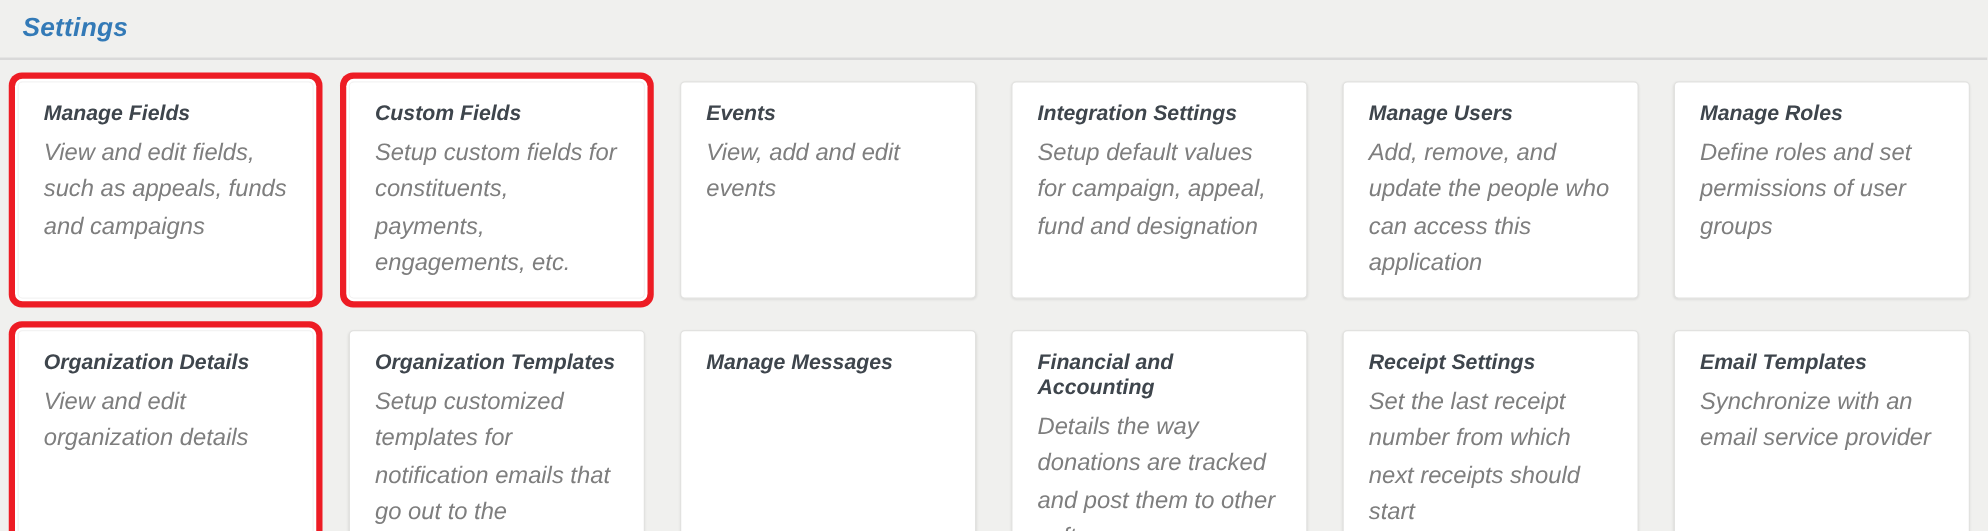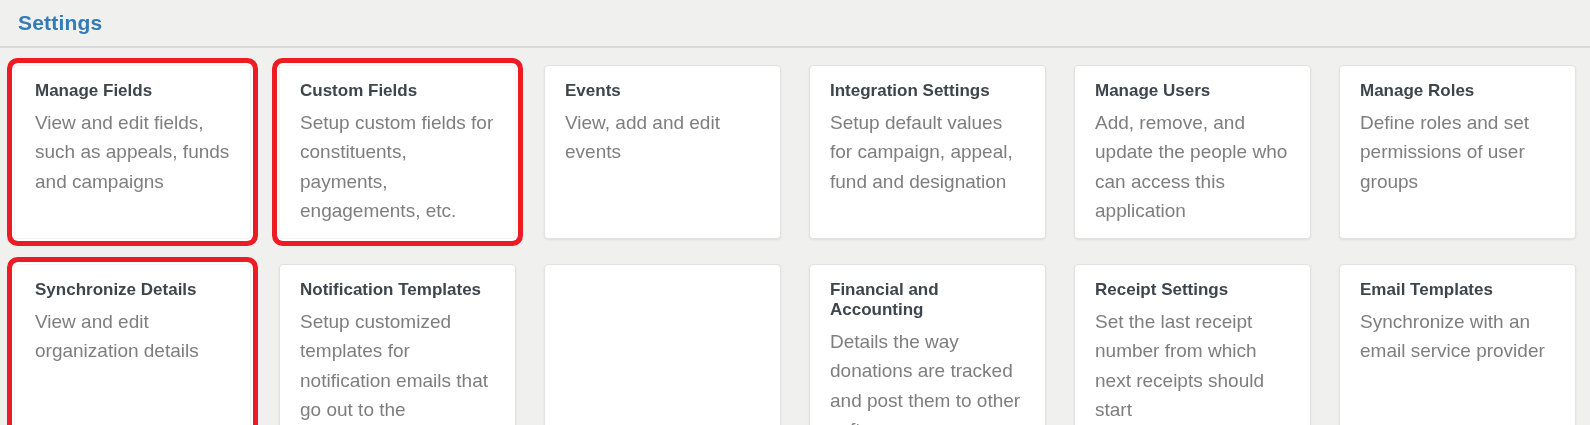--- a/index.html
+++ b/index.html
@@ -5,21 +5,21 @@
   :root{
     --bg:#f0f0ee;
     --divider:#d9d9d9;
     --card-bg:#ffffff;
     --card-border:#e2e2e0;
     --title-color:#3e454c;
     --desc-color:#7e7e7e;
     --accent:#337ab7;
     --highlight:#ed1c24;
   }
-  *{box-sizing:border-box;margin:0;padding:0;}
+  *{box-sizing:border-box;margin:0;padding:0;font-style:italic;}
   html,body{width:1590px;height:425px;overflow:hidden;}
   body{
     background:var(--bg);
     font-family:"Liberation Sans","DejaVu Sans",sans-serif;
   }
   .page-header{
     height:48px;
     padding:11px 18px 0 18px;
     background:var(--bg);
     border-bottom:2px solid var(--divider);
@@ -94,30 +94,31 @@
     <div class="card-title">Manage Users</div>
     <div class="card-desc">Add, remove, and update the people who can access this application</div>
   </div>
 
   <div class="card">
     <div class="card-title">Manage Roles</div>
     <div class="card-desc">Define roles and set permissions of user groups</div>
   </div>
 
   <div class="card highlighted">
-    <div class="card-title">Synchronize Details</div>
+    <div class="card-title">Organization Details</div>
     <div class="card-desc">View and edit organization details</div>
   </div>
 
   <div class="card">
-    <div class="card-title">Notification Templates</div>
+    <div class="card-title">Organization Templates</div>
     <div class="card-desc">Setup customized templates for notification emails that go out to the volunteering portal users</div>
   </div>
 
   <div class="card">
+    <div class="card-title">Manage Messages</div>
   </div>
 
   <div class="card">
     <div class="card-title">Financial and Accounting</div>
     <div class="card-desc">Details the way donations are tracked and post them to other software</div>
   </div>
 
   <div class="card">
     <div class="card-title">Receipt Settings</div>
     <div class="card-desc">Set the last receipt number from which next receipts should start</div>

